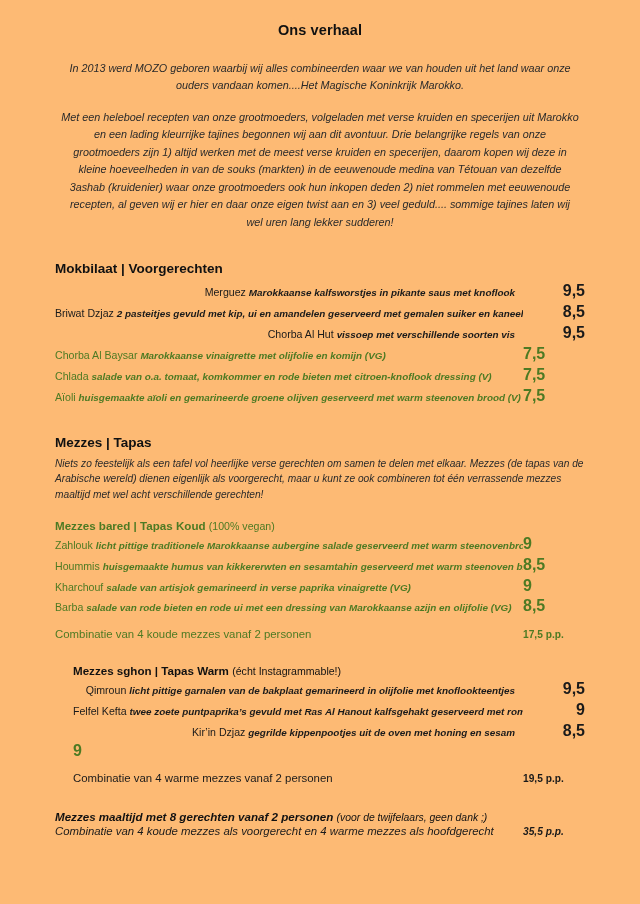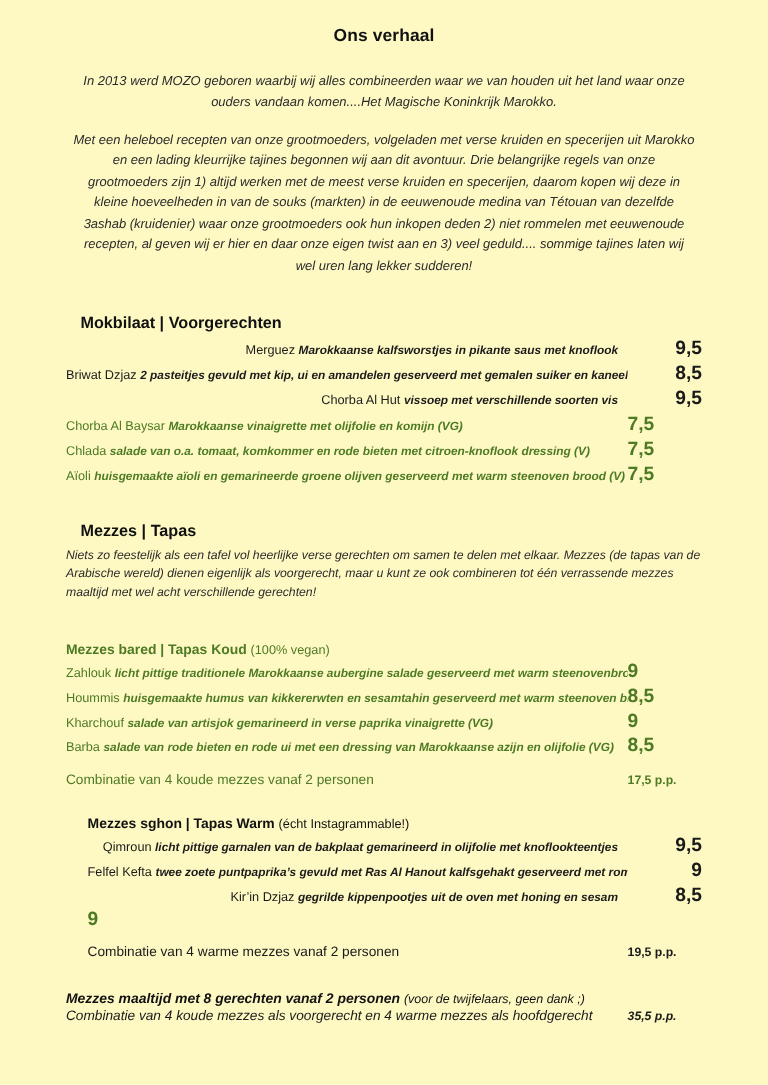--- a/index.html
+++ b/index.html
@@ -12,21 +12,21 @@
     height: 904px;
     font-family: "Liberation Sans", sans-serif;
     color: #1a1a1a;
     overflow: hidden;
   }
   .page {
     width: 640px;
     height: 904px;
     box-sizing: border-box;
     padding: 0;
-    background: #fef9c3;
+    background: #fdba74;
     position: relative;
   }
   .content {
     padding-left: 55px;
     padding-right: 55px;
     padding-top: 22px;
   }
 
   
   .story-title {
@@ -52,21 +52,21 @@
   }
 
   
   .section-block {
     margin-top: 30px;
   }
   .section-heading {
     font-weight: bold;
     font-size: 13.5px;
     color: #111111;
-    margin: 0 0 6px 12px;
+    margin: 0 0 6px 0;
   }
   .section-note {
     font-style: italic;
     font-size: 10.2px;
     line-height: 1.5;
     color: #2a2a2a;
     margin: 0;
   }
 
   .sub-heading {
@@ -151,21 +151,21 @@
   }
   .combo-row.green,
   .combo-row.green .price {
     color: #4d7a23;
   }
   .combo-row.black,
   .combo-row.black .price {
     color: #1a1a1a;
   }
 
-  .group-gap-cold { margin-top: 33px; }
+  .group-gap-cold { margin-top: 17px; }
   .group-gap-warm { margin-top: 24px; margin-left: 18px; }
   .group-gap-meal { margin-top: 26px; font-style: italic; }
 
   .meal-heading {
     font-weight: bold;
     font-size: 11.6px;
     color: #111111;
     margin: 0 0 2px 0;
   }
   .meal-heading .suffix {

